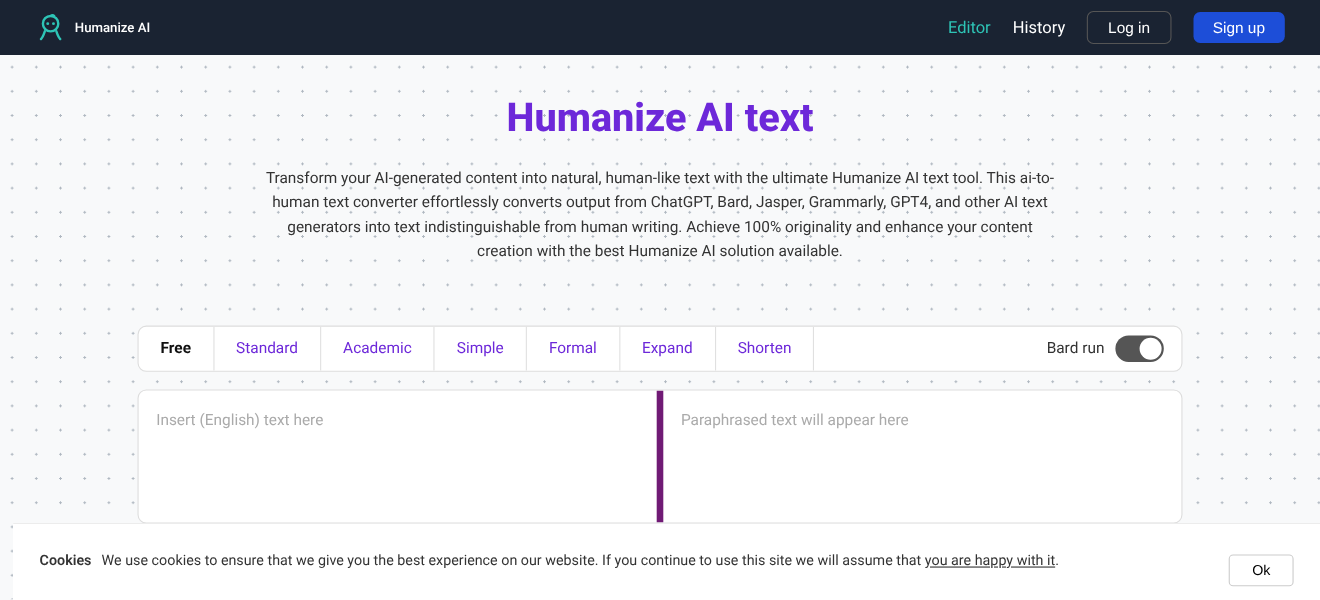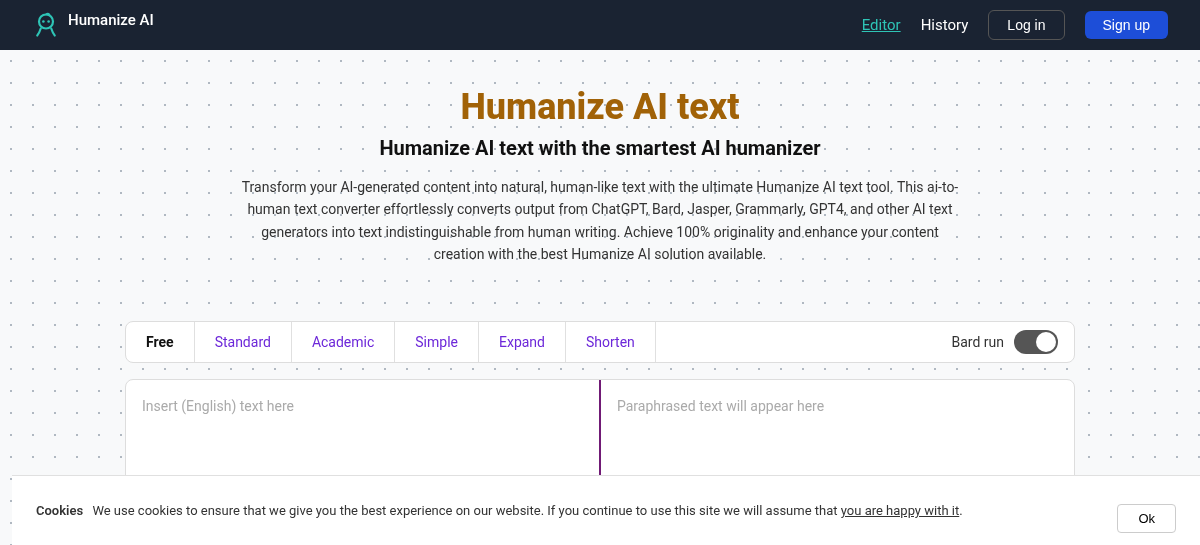--- a/index.html
+++ b/index.html
@@ -35,43 +35,42 @@
       height: 50px;
       display: flex;
       align-items: center;
       padding: 0 32px;
       position: relative;
       z-index: 10;
     }
 
     .navbar-brand {
       display: flex;
-      align-items: flex-start;
+      align-items: center;
       gap: 8px;
       color: white;
-      font-size: 15px;
+      font-size: 12px;
       font-weight: 500;
     }
 
     .brand-icon {
       width: 28px;
       height: 28px;
       color: #2ec4b6;
     }
 
     .navbar-right {
       margin-left: auto;
       display: flex;
       align-items: center;
       gap: 20px;
     }
 
     .nav-link-editor {
       color: #2ec4b6;
-      text-decoration: underline;
       font-size: 15px;
       cursor: pointer;
     }
 
     .nav-link-history {
       color: white;
       font-size: 15px;
       cursor: pointer;
       text-decoration: none;
     }
@@ -102,23 +101,23 @@
       z-index: 1;
       display: flex;
       flex-direction: column;
       align-items: center;
       padding-top: 36px;
     }
 
     .page-title {
       font-size: 36px;
       font-weight: 800;
-      color: #a16207;
+      color: #6d28d9;
       text-align: right;
-      margin-bottom: 8px;
+      margin-bottom: 23px;
     }
 
     .page-subtitle {
       font-size: 20px;
       font-weight: 700;
       color: #111;
       text-align: center;
       margin-bottom: 16px;
     }
 
@@ -204,21 +203,21 @@
     }
 
     .text-panel {
       flex: 1;
       padding: 16px;
       min-height: 120px;
       position: relative;
     }
 
     .text-panel:first-child {
-      border-right: 2px solid #701a75;
+      border-right: 6px solid #701a75;
     }
 
     .text-placeholder {
       color: #aaa;
       font-size: 14px;
     }
 
     
     .cookie-banner {
       position: fixed;
@@ -280,28 +279,28 @@
     <a class="nav-link-history">History</a>
     <button class="btn-login">Log in</button>
     <button class="btn-signup">Sign up</button>
   </div>
 </nav>
 
 <div class="dot-bg"></div>
 
 <div class="main-content">
   <h1 class="page-title">Humanize AI text</h1>
-  <h2 class="page-subtitle">Humanize AI text with the smartest AI humanizer</h2>
   <p class="page-description">Transform your AI-generated content into natural, human-like text with the ultimate Humanize AI text tool. This ai-to-human text converter effortlessly converts output from ChatGPT, Bard, Jasper, Grammarly, GPT4, and other AI text generators into text indistinguishable from human writing. Achieve 100% originality and enhance your content creation with the best Humanize AI solution available.</p>
 
   <div class="mode-tabs">
     <div class="mode-tab active">Free</div>
     <div class="mode-tab">Standard</div>
     <div class="mode-tab">Academic</div>
     <div class="mode-tab">Simple</div>
+    <div class="mode-tab">Formal</div>
     <div class="mode-tab">Expand</div>
     <div class="mode-tab">Shorten</div>
     <div class="ultra-run-section">
       <span class="ultra-run-label">Bard run</span>
       <div class="toggle-switch">
         <div class="toggle-knob"></div>
       </div>
     </div>
   </div>
 

